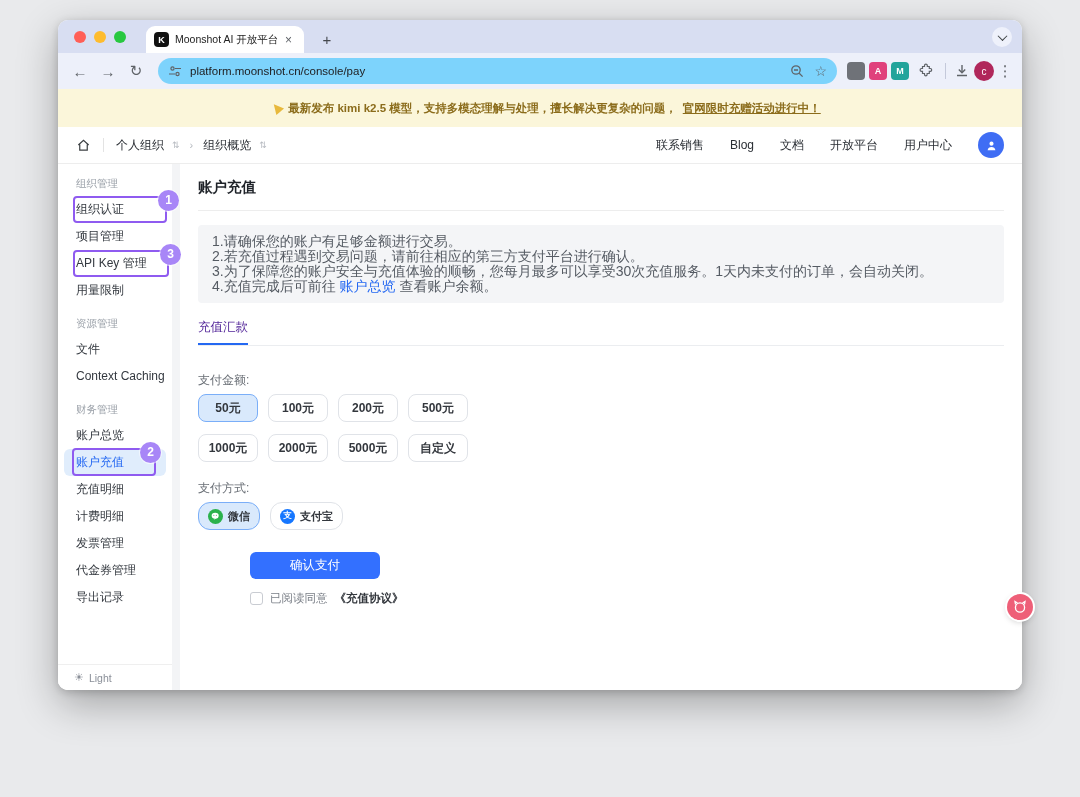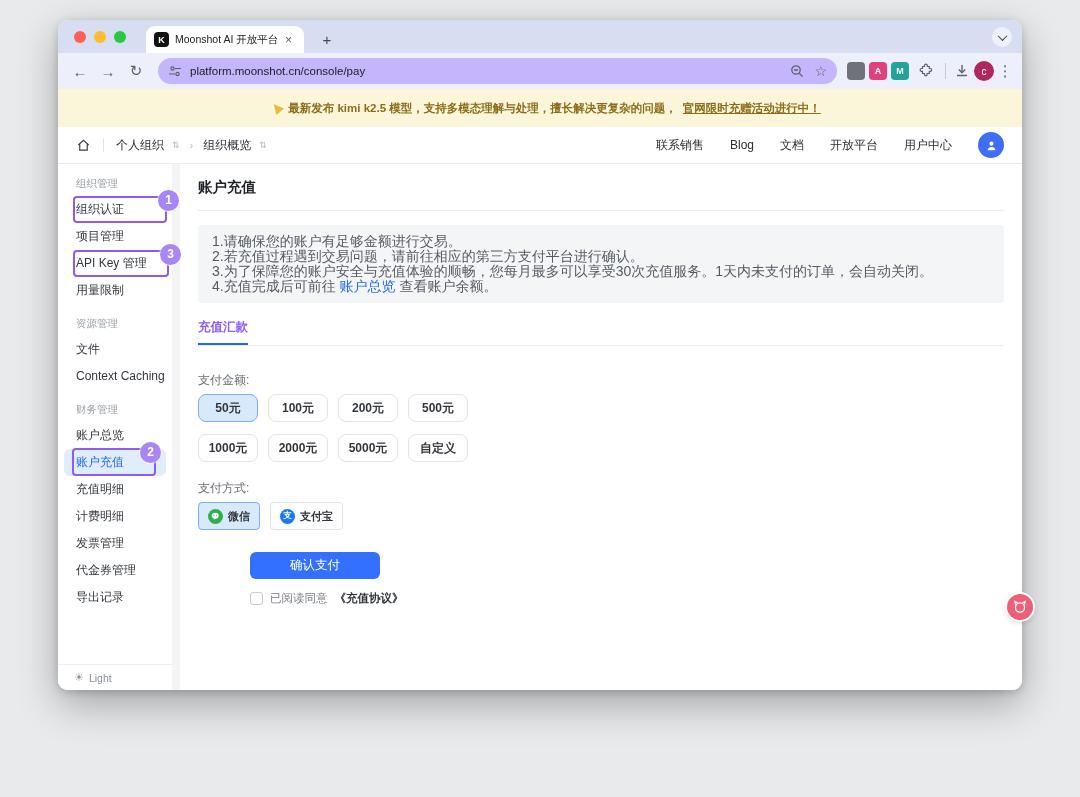--- a/index.html
+++ b/index.html
@@ -27,21 +27,21 @@
     color:#44474d; font-size:15px; display:flex; align-items:center; justify-content:center; }
   .tabsearch { position:absolute; right:10px; top:7px; width:20px; height:20px; border-radius:50%;
     background:#eef1fb; display:flex; align-items:center; justify-content:center; }
   .chev-down { width:7px; height:7px; border-right:1.6px solid #3c4043; border-bottom:1.6px solid #3c4043;
     transform:rotate(45deg) translate(-1px,-1px); }
 
   
   .toolbar { height:36px; background:#edf0fa; display:flex; align-items:center; padding:0 10px; gap:4px; flex:none; }
   .nav-ic { width:24px; height:24px; display:flex; align-items:center; justify-content:center;
     color:#5f6368; font-size:15px; flex:none; }
-  .urlbar { flex:1; height:26px; background:#c4b5fd; border-radius:13px; margin:0 6px;
+  .urlbar { flex:1; height:26px; background:#7dd3fc; border-radius:13px; margin:0 6px;
     display:flex; align-items:center; padding:0 10px; gap:8px; min-width:0; }
   .url-text { font-size:11.5px; color:#202124; flex:1; white-space:nowrap; overflow:hidden; }
   .pill-right { display:flex; align-items:center; gap:10px; flex:none; }
   .ext { width:18px; height:18px; border-radius:4px; display:flex; align-items:center; justify-content:center;
     color:#fff; font-size:9px; font-weight:bold; flex:none; }
   .ext-gray{background:#6f7278}.ext-pink{background:#e0417c}.ext-teal{background:#22a49b}
   .tool-sep { width:1px; height:16px; background:#c4c9da; margin:0 4px; }
   .avatar-c { width:20px; height:20px; border-radius:50%; background:#b0275b; color:#fff;
     font-size:10px; display:flex; align-items:center; justify-content:center; }
   svg.gl { display:block; }
@@ -91,31 +91,31 @@
   .ann-2-box { left:8px; top:-1px; width:84px; height:28px; }
   .ann-2-badge { left:76px; top:-7px; }
 
   .gap-strip { width:8px; background:#f3f4f6; flex:none; }
   .main { flex:1; background:#fff; padding:14px 18px 0 18px; overflow:hidden; position:relative; }
   .page-title { font-size:14.5px; font-weight:bold; color:#1f2329; padding-bottom:13px; border-bottom:1px solid #ededed; }
   .notice { margin-top:14px; background:#f4f5f7; border-radius:4px; padding:9px 14px;
     font-size:14px; color:#555b63; line-height:15px; }
   .notice .link { color:#2468f2; cursor:pointer; }
   .tabrow { margin-top:14px; border-bottom:1px solid #ebedf0; }
-  .paytab { display:inline-block; font-size:12.5px; font-weight:bold; color:#8b5cf6;
+  .paytab { display:inline-block; font-size:12.5px; font-weight:normal; color:#4c1d95;
     padding-bottom:7px; border-bottom:2px solid #2468f2; cursor:pointer; }
   .form-row { display:flex; margin-top:20px;flex-direction:column; }
   .form-label { width:52px; font-size:12px; color:#6b7077; line-height:28px; flex:none; }
   .amount-grid { display:grid; grid-template-columns:repeat(4,60px); gap:12px 10px; }
   .amt-btn { height:28px; border:1px solid #e0e3e8; border-radius:8px; background:#fff;
     font-size:12px; font-weight:bold; color:#33373d; display:flex; align-items:center;
     justify-content:center; cursor:pointer; }
   .amt-btn.selected { background:#d9e9fc; border-color:#7aaef8; }
   .methods { display:flex; gap:10px; }
-  .pm-btn { height:28px; min-width:62px; padding:0 9px; border:1px solid #e0e3e8; border-radius:4px;
+  .pm-btn { height:28px; min-width:62px; padding:0 9px; border:1px solid #e0e3e8; border-radius:12px;
     background:#fff; display:flex; align-items:center; gap:5px; font-size:11px; font-weight:bold;
     color:#33373d; cursor:pointer; }
   .pm-btn.selected { background:#d9e9fc; border-color:#7aaef8; }
   .wechat-ic { width:15px; height:15px; border-radius:50%; background:#2bb24c; display:flex;
     align-items:center; justify-content:center; flex:none; }
   .alipay-ic { width:15px; height:15px; border-radius:50%; background:#1677ff; color:#fff;
     font-size:8.5px; display:flex; align-items:center; justify-content:center; flex:none; }
   .confirm-btn { margin:22px 0 0 52px; width:130px; height:27px; background:#3370ff; color:#fff;
     border:none; border-radius:6px; font-size:12.5px; cursor:pointer; font-family:inherit; }
   .agree-row { margin:12px 0 0 52px; display:flex; align-items:center; gap:7px; font-size:11.5px; color:#7a7f87; }

